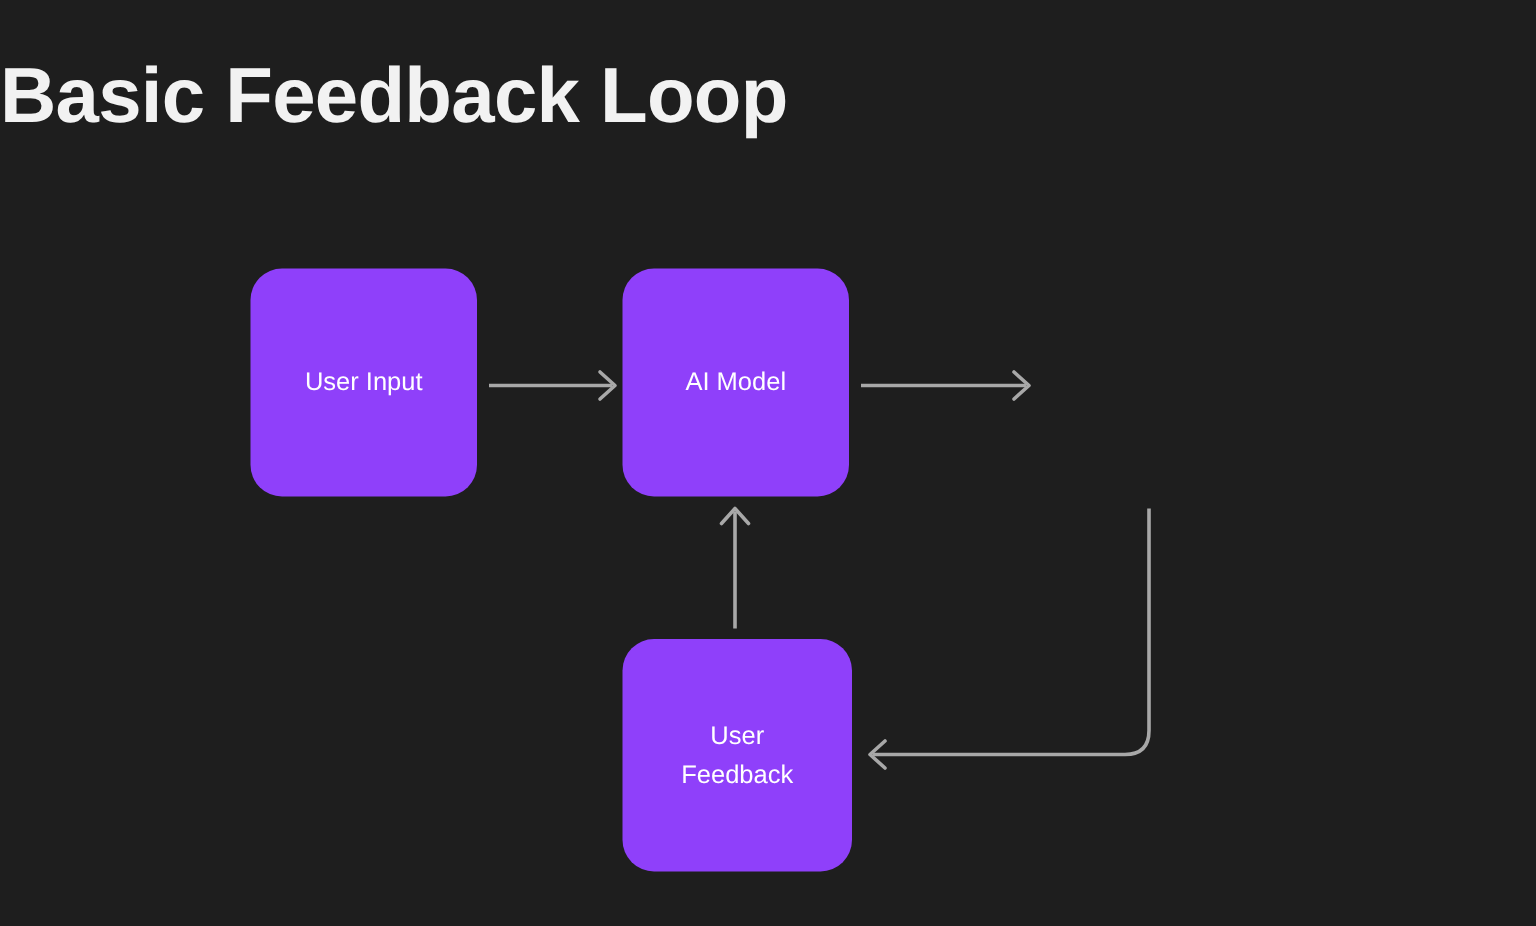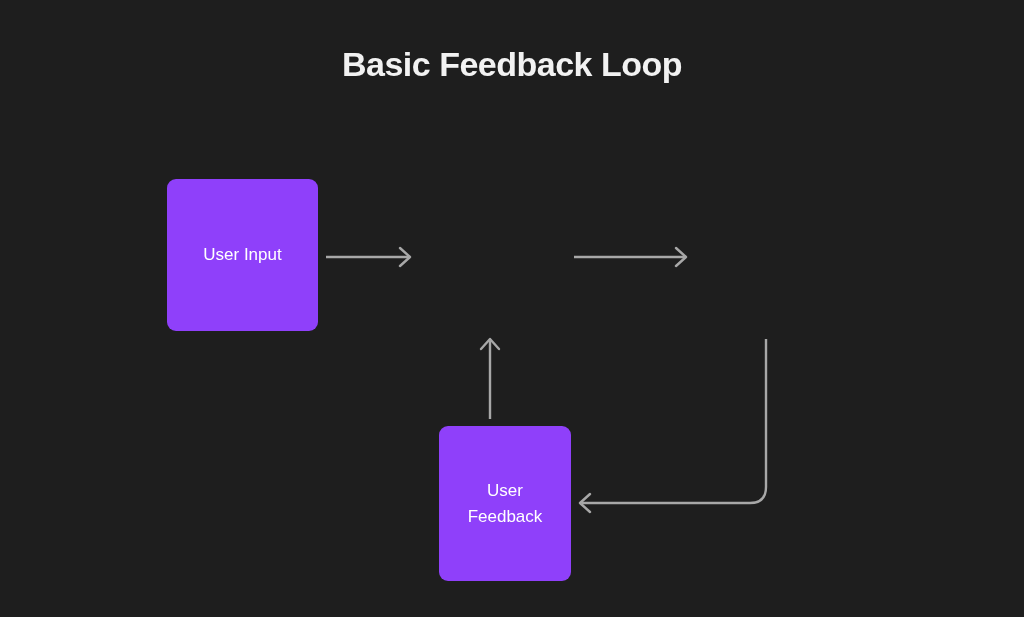--- a/index.html
+++ b/index.html
@@ -17,50 +17,49 @@
     position: relative;
     width: 1024px;
     height: 617px;
     background: #1e1e1e;
   }
   #diagram-title {
     position: absolute;
     left: 0;
     top: 33px;
     width: 1024px;
-    text-align: center;
     color: #f2f2f2;
-    font-size: 34px;
+    font-size: 52px;
     font-weight: 700;
     letter-spacing: -0.5px;
     line-height: 62px;
     white-space: nowrap;
   }
   .node {
     position: absolute;
     background: #8f40fa;
-    border-radius: 9px;
+    border-radius: 21px;
     display: flex;
     align-items: center;
     justify-content: center;
     box-sizing: border-box;
   }
   .node-label {
     color: #ffffff;
     font-size: 17px;
     font-weight: 400;
     line-height: 26px;
     text-align: center;
     white-space: pre-line;
     padding: 0 8px;
   }
   #node-user-input  { left: 167px; top: 179px; width: 151px; height: 152px; }
   #node-ai-model    { left: 415px; top: 179px; width: 151px; height: 152px; }
   #node-output      { left: 691px; top: 179px; width: 150px; height: 152px; }
-  #node-user-feedback { left: 439px; top: 426px; width: 132px; height: 155px; }
+  #node-user-feedback { left: 415px; top: 426px; width: 153px; height: 155px; }
   #connectors {
     position: absolute;
     left: 0;
     top: 0;
     width: 1024px;
     height: 617px;
     pointer-events: none;
   }
 </style>
 </head>
@@ -90,20 +89,23 @@
     <g>
       <line x1="490" y1="419" x2="490" y2="341" stroke="#a8a8a8" stroke-width="2.4" stroke-linecap="butt"></line>
       <polyline points="481,349 490,339 499,349" fill="none" stroke="#a8a8a8" stroke-width="2.4" stroke-linecap="round" stroke-linejoin="round"></polyline>
     </g>
   </svg>
 
   <div class="node" id="node-user-input">
     <span class="node-label">User Input</span>
   </div>
 
+  <div class="node" id="node-ai-model">
+    <span class="node-label">AI Model</span>
+  </div>
 
 
   <div class="node" id="node-user-feedback">
     <span class="node-label">User
 Feedback</span>
   </div>
 
 </div>
 
 </body></html>

